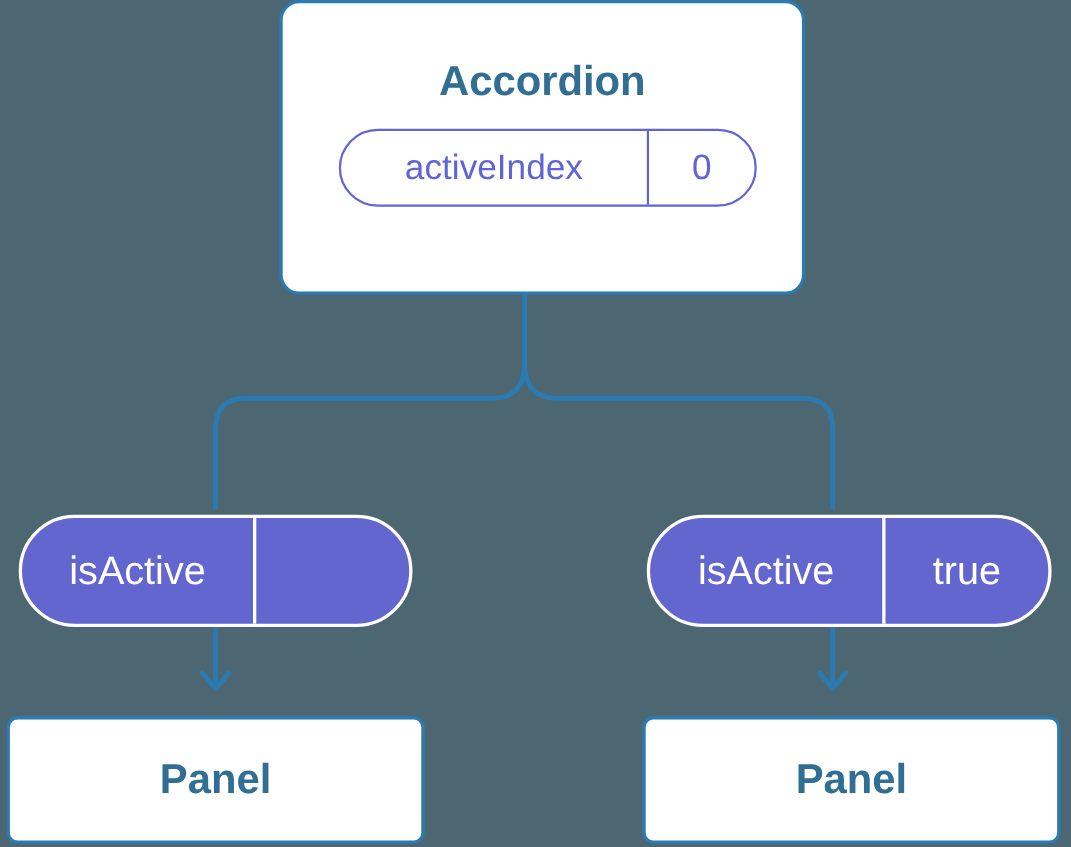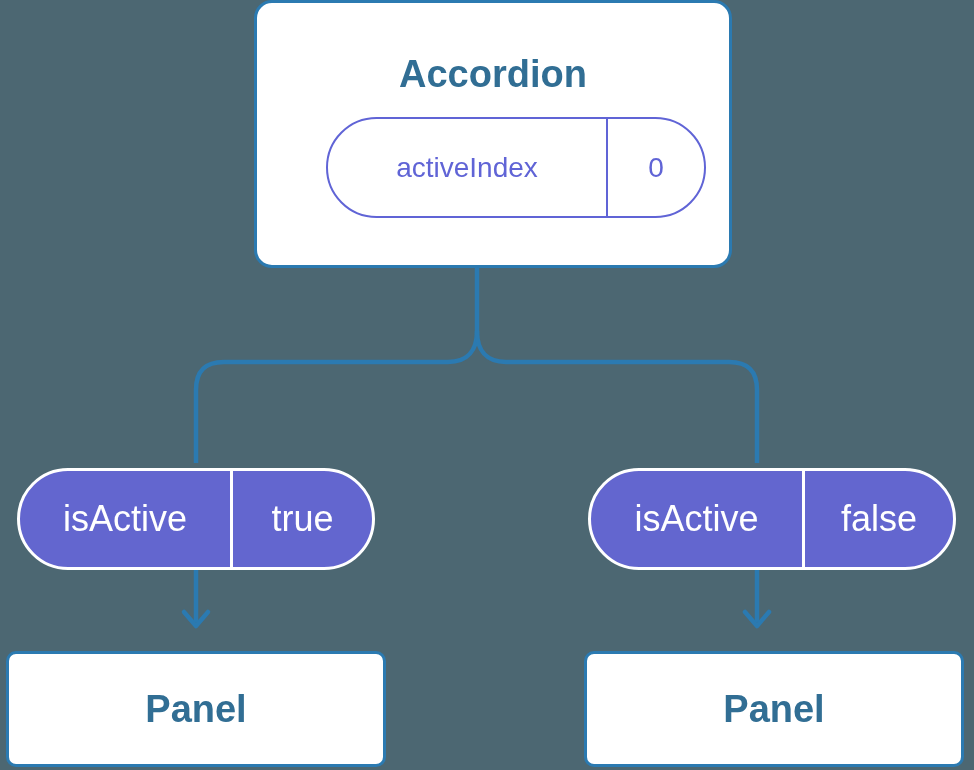--- a/index.html
+++ b/index.html
@@ -52,28 +52,28 @@
   }
   .card-title {
     margin-top: 50px;
     text-align: center;
     font-size: 38px;
     font-weight: bold;
     color: var(--card_text, #316e94);
   }
   .state-pill {
     position: absolute;
-    left: 69px; top: 114px;
-    width: 380px; height: 101px;
+    left: 51px; top: 114px;
+    width: 380px; height: 71px;
     border: 2px solid var(--state_pill_border, #6064d6);
     border-radius: 999px;
     box-sizing: border-box;
     display: flex;
     color: var(--state_pill_text, #6064d6);
-    font-size: 28px;
+    font-size: 32px;
     background: var(--card_bg, #ffffff);
   }
   .state-pill .name-cell {
     width: 278px;
     display: flex; align-items: center; justify-content: center;
     border-right: 2px solid var(--state_pill_border, #6064d6);
   }
   .state-pill .value-cell {
     flex: 1;
     display: flex; align-items: center; justify-content: center;
@@ -132,26 +132,25 @@
   <div class="card root-card">
     <div class="card-title">Accordion</div>
     <div class="state-pill">
       <div class="name-cell">activeIndex</div>
       <div class="value-cell">0</div>
     </div>
   </div>
 
   <div class="prop-pill prop-pill-0">
     <div class="name-cell">isActive</div>
-    <div class="value-cell">true</div>
   </div>
 
   <div class="prop-pill prop-pill-1">
     <div class="name-cell">isActive</div>
-    <div class="value-cell">false</div>
+    <div class="value-cell">true</div>
   </div>
 
   <div class="card panel-card panel-0">
     <span>Panel</span>
   </div>
 
   <div class="card panel-card panel-1">
     <span>Panel</span>
   </div>
 

